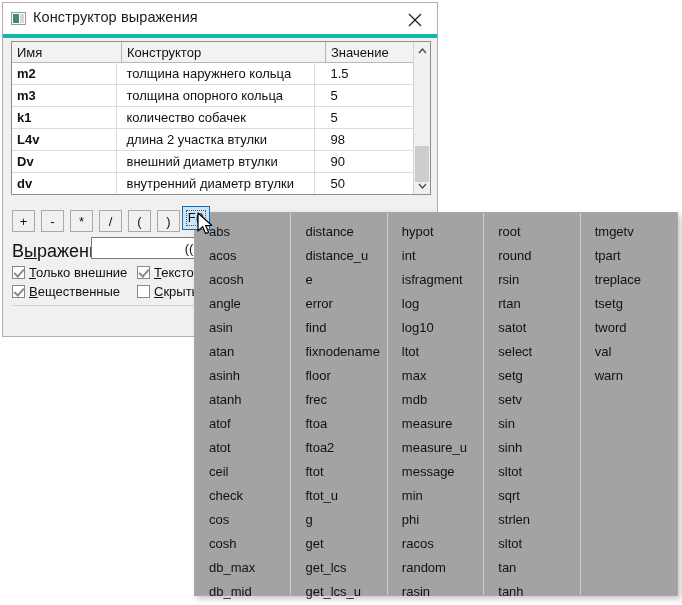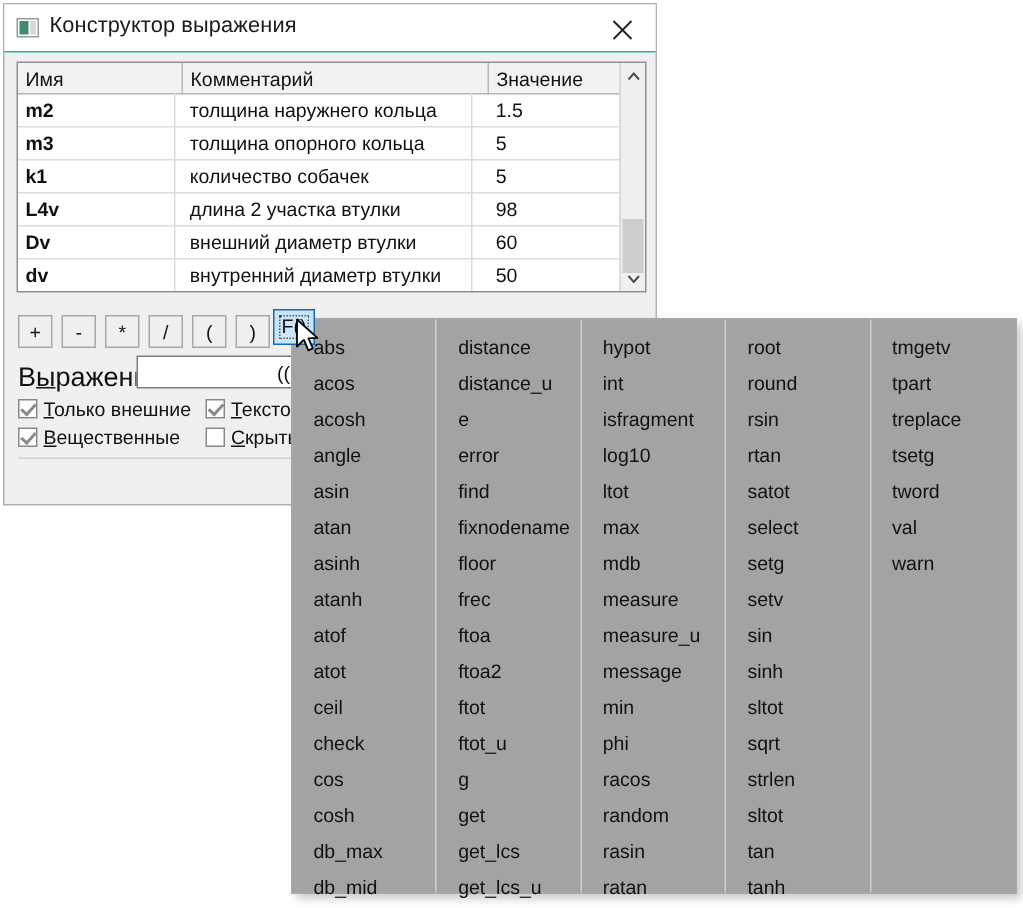--- a/index.html
+++ b/index.html
@@ -22,21 +22,21 @@
     background: #f0f0f0;
     border: 1px solid #b0b0b0;
     box-sizing: border-box;
   }
 
   #titlebar {
     position: absolute;
     left: 0; top: 0; right: 0;
     height: 31px;
     background: #ffffff;
-    border-bottom: 1px solid #14b8a6;
+    border-bottom: 4px solid #14b8a6;
     text-align: center;
   }
   #app-icon {
     position: absolute;
     left: 8px; top: 9px;
     width: 15px; height: 13px;
     background: #ffffff;
     border: 1px solid #9a9a9a;
     box-sizing: border-box;
   }
@@ -296,21 +296,21 @@
 
   <div id="grid-wrap">
     <div id="grid-lines">
       <i style="left:104px"></i>
         <i style="left:302px"></i>
     </div>
     <table class="grid">
       <thead>
         <tr>
           <th class="col-name">Имя</th>
-          <th class="col-comm">Комментарий</th>
+          <th class="col-comm">Конструктор</th>
           <th class="col-value">Значение</th>
         </tr>
       </thead>
       <tbody>
         <tr>
           <td class="name">m2</td>
           <td>толщина наружнего кольца</td>
           <td>1.5</td>
         </tr>
         <tr>
@@ -324,21 +324,21 @@
           <td>5</td>
         </tr>
         <tr>
           <td class="name">L4v</td>
           <td>длина 2 участка втулки</td>
           <td>98</td>
         </tr>
         <tr>
           <td class="name">Dv</td>
           <td>внешний диаметр втулки</td>
-          <td>60</td>
+          <td>90</td>
         </tr>
         <tr>
           <td class="name">dv</td>
           <td>внутренний диаметр втулки</td>
           <td>50</td>
         </tr>
         <tr>
           <td class="name"></td>
           <td></td>
           <td></td>
@@ -431,20 +431,21 @@
       <div class="fn-item">g</div>
       <div class="fn-item">get</div>
       <div class="fn-item">get_lcs</div>
       <div class="fn-item">get_lcs_u</div>
       <div class="fn-item">get_u</div>
     </div>
   <div class="fn-col">
       <div class="fn-item">hypot</div>
       <div class="fn-item">int</div>
       <div class="fn-item">isfragment</div>
+      <div class="fn-item">log</div>
       <div class="fn-item">log10</div>
       <div class="fn-item">ltot</div>
       <div class="fn-item">max</div>
       <div class="fn-item">mdb</div>
       <div class="fn-item">measure</div>
       <div class="fn-item">measure_u</div>
       <div class="fn-item">message</div>
       <div class="fn-item">min</div>
       <div class="fn-item">phi</div>
       <div class="fn-item">racos</div>

